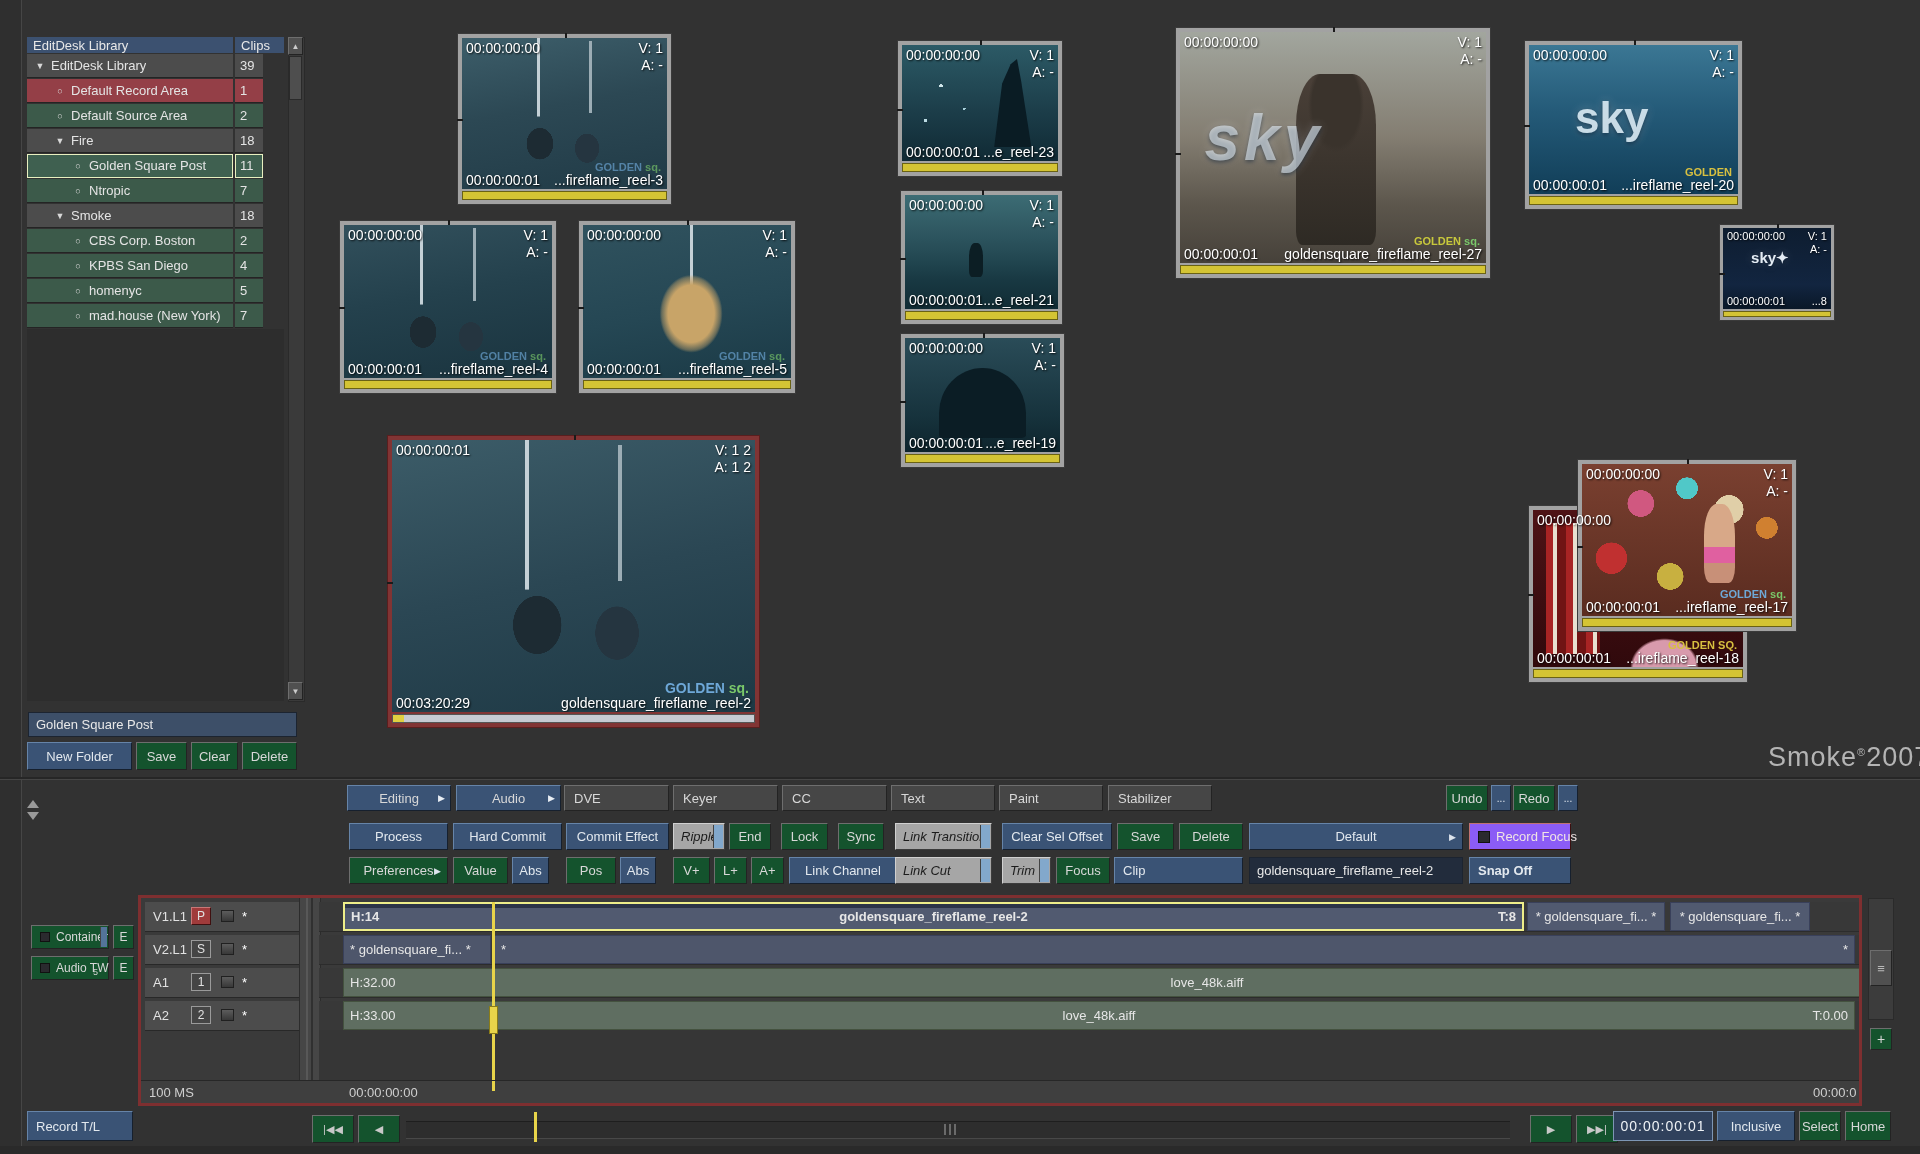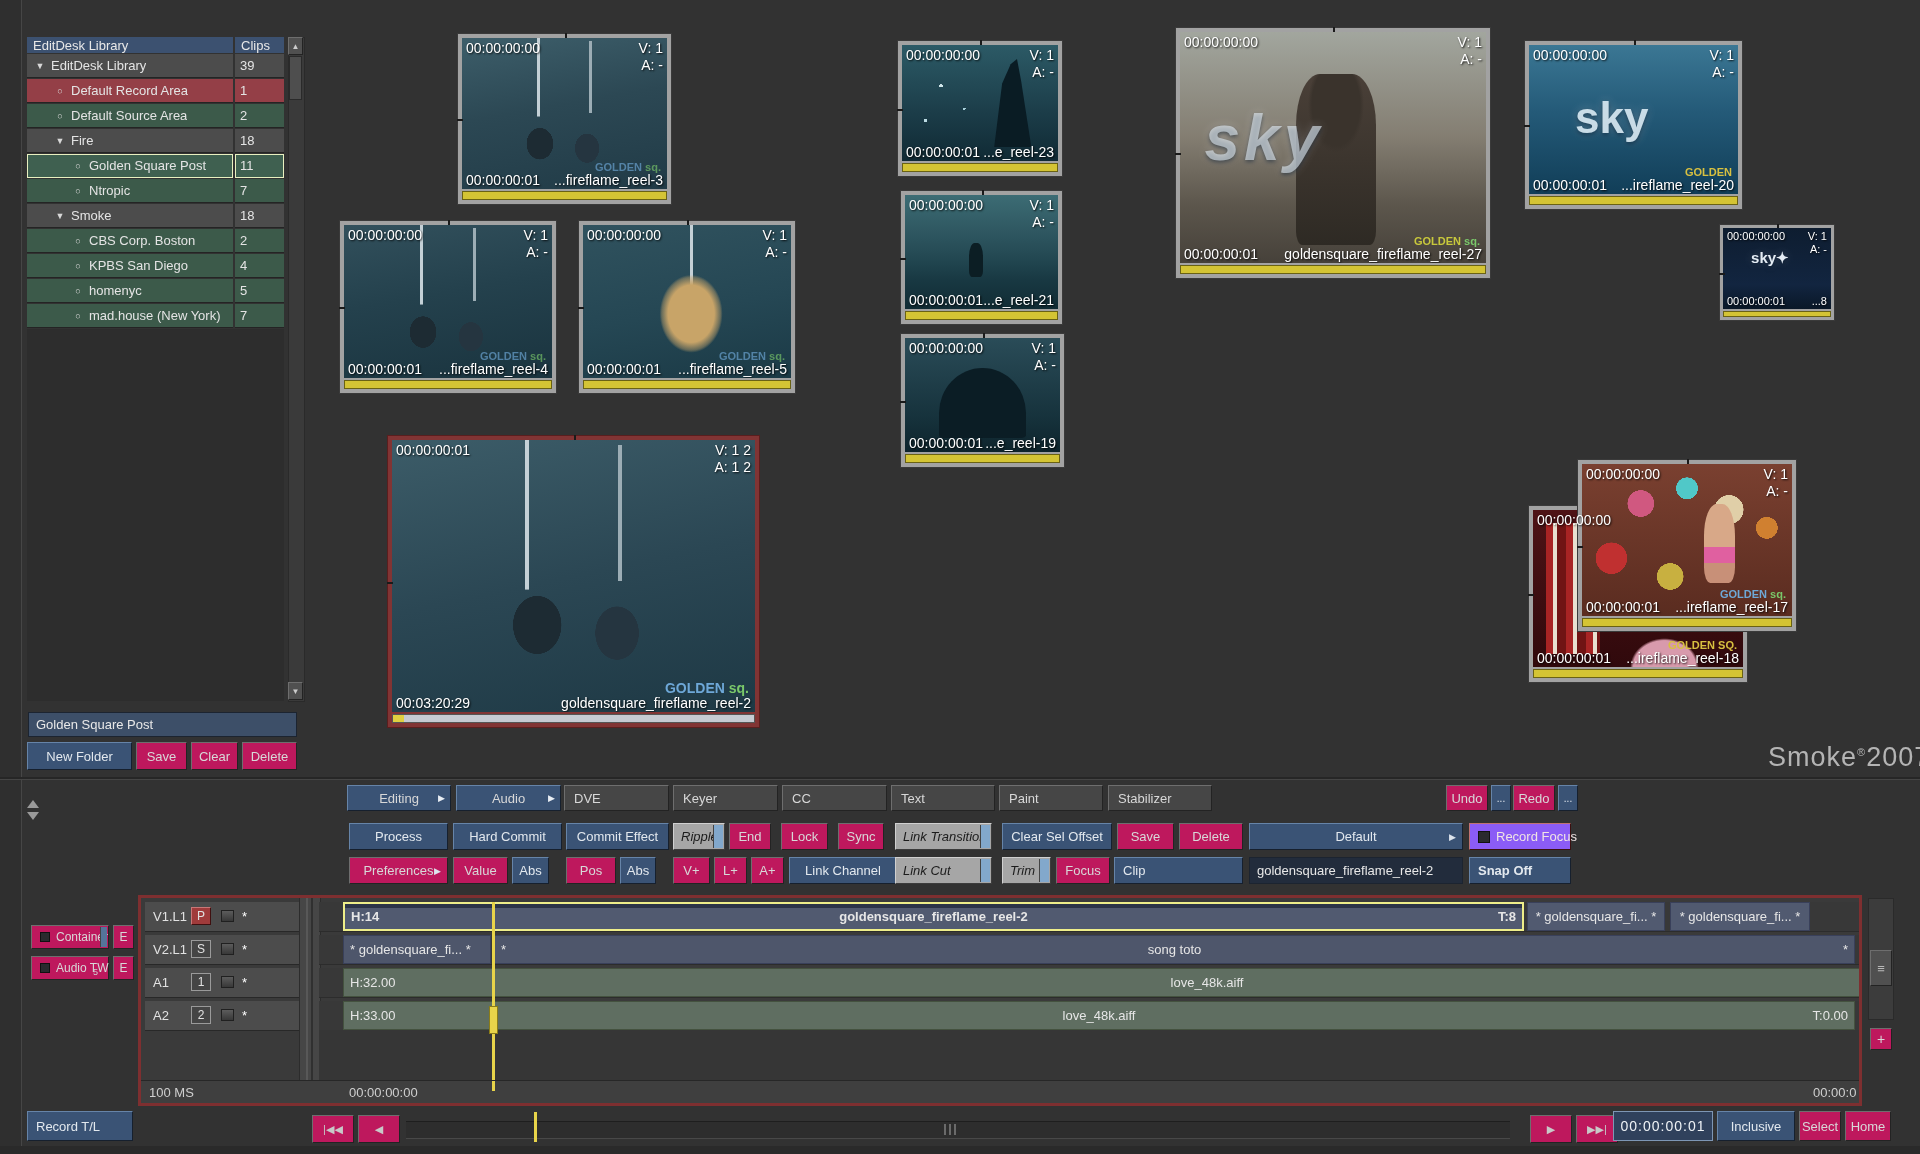--- a/index.html
+++ b/index.html
@@ -2,21 +2,21 @@
 <html><head>
 <meta charset="utf-8">
 <style>
   html,body{margin:0;padding:0;background:#202020;}
   #app{position:relative;width:1920px;height:1154px;overflow:hidden;background:#323232;
        font-family:"Liberation Sans",sans-serif;color:#dcdcdc;-webkit-font-smoothing:antialiased;}
   .abs{position:absolute;box-sizing:border-box;}
 
   
   .btn{position:absolute;box-sizing:border-box;height:27px;display:flex;align-items:center;justify-content:center;
-       font-size:13px;color:#d8d8d8;background:#be185d;
+       font-size:13px;color:#d8d8d8;background:#14532d;
        border:1px solid;border-color:#6e6e6e #232323 #232323 #6e6e6e;cursor:default;white-space:nowrap;}
   .btn.blue{background:#3a5375;border-color:#6684a8 #16202e #16202e #6684a8;color:#e2e8ee;}
   .btn.red{background:#8b5cf6;border-color:#c07272 #3a1010 #3a1010 #c07272;color:#f0e4e4;}
   .btn.lit{background:#a6a6a6;color:#1c1c1c;font-style:italic;justify-content:flex-start;padding-left:7px;
            border-color:#d0d0d0 #3c3c3c #3c3c3c #d0d0d0;}
   .btn .strip{position:absolute;right:1px;top:1px;bottom:1px;width:9px;background:#82a8cc;border-left:1px solid #444;}
   .btn .arr{position:absolute;right:6px;font-size:9px;color:#dce4ec;}
   .btn .chk{width:10px;height:10px;background:#2a2a2e;border:1px solid #111;margin-right:6px;flex:0 0 auto;}
   .btn.left{justify-content:flex-start;padding-left:8px;}
 
@@ -26,21 +26,21 @@
        border:1px solid;border-color:#6e6e6e #232323 #232323 #6e6e6e;}
   .tab.active{background:#3a5375;justify-content:center;padding-left:0;border-color:#6684a8 #16202e #16202e #6684a8;}
   .tab.active .arr{position:absolute;right:5px;font-size:9px;color:#e8eef4;}
 
   
   .lib-cell{position:absolute;box-sizing:border-box;height:16px;display:flex;align-items:center;
             font-size:13px;background:#3c5170;color:#e8e8e8;padding-left:6px;}
   .lib-row{position:absolute;height:24px;display:flex;box-sizing:border-box;}
   .lib-row .lab{box-sizing:border-box;width:206px;display:flex;align-items:center;font-size:13px;color:#e4e4e4;
                 border-bottom:1px solid #242424;}
-  .lib-row .cnt{box-sizing:border-box;width:49px;margin-left:2px;display:flex;align-items:center;padding-left:5px;
+  .lib-row .cnt{box-sizing:border-box;width:28px;margin-left:2px;display:flex;align-items:center;padding-left:5px;
                 font-size:13px;color:#e4e4e4;border-bottom:1px solid #242424;}
   .lib-row.group .lab,.lib-row.group .cnt{background:#4c4c4c;}
   .lib-row.record .lab,.lib-row.record .cnt{background:#943f47;}
   .lib-row.source .lab,.lib-row.source .cnt{background:#3c5a4a;}
   .lib-row.selected .lab{outline:1px solid #e8f0c0;outline-offset:-1px;background:#3f6050;}
   .lib-row.selected .cnt{outline:1px solid #e8f0c0;outline-offset:-1px;background:#3f6050;}
   .lib-row .ico{font-size:9px;color:#d8d8d8;width:14px;text-align:center;flex:0 0 auto;}
   .lvl0 .ico{margin-left:6px;} .lvl1 .ico{margin-left:26px;} .lvl2 .ico{margin-left:44px;}
   .lib-row .txt{margin-left:4px;white-space:nowrap;overflow:hidden;}
 
@@ -650,21 +650,20 @@
           <span>* goldensquare_fi... *</span>
         </div>
     </div>
 
     <div class="lane" style="top:37px;">
       <div class="clip v2" style="left:24px;width:148px;">
           <span class="l">* goldensquare_fi... *</span>
         </div>
       <div class="clip v2" style="left:175px;width:1361px;">
         <span class="l">*</span>
-        <span class="c">song toto</span>
         <span class="r">*</span>
       </div>
     </div>
 
     <div class="lane" style="top:70px;">
       <div class="clip a" style="left:24px;width:1728px;">
         <span class="l">H:32.00</span>
         <span class="c">love_48k.aiff</span>
         <span class="r">T:0.00</span>
       </div>

